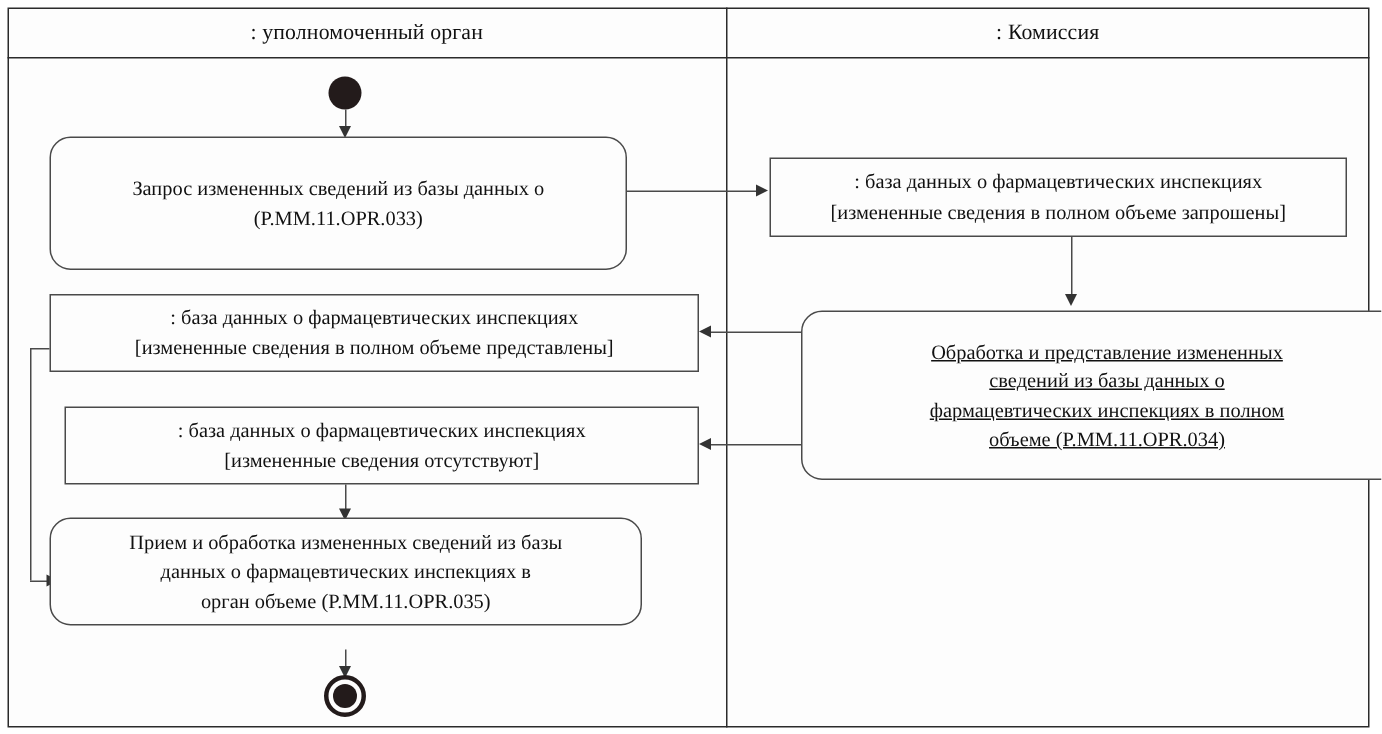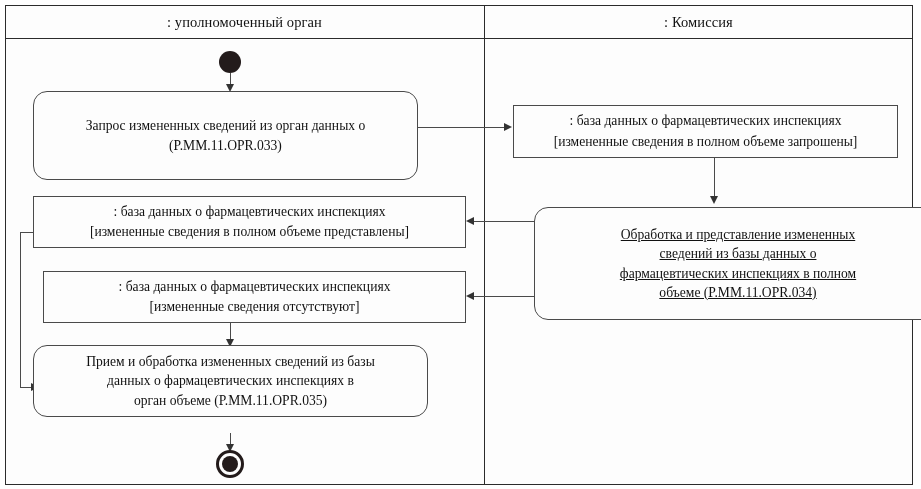--- a/index.html
+++ b/index.html
@@ -145,21 +145,21 @@
 
   <div class="lane-title" style="left:5px; width:479px;">: уполномоченный орган</div>
   <div class="lane-title" style="left:484px; width:429px;">: Комиссия</div>
 
   <div class="init-node" style="left:219px; top:51px; width:22px; height:22px;"></div>
   <div class="vline" style="left:230px; top:73px; height:14px;"></div>
   <div class="arrow arrow-down" style="left:225.5px; top:84px;"></div>
 
   <div class="activity" style="left:33px; top:91px; width:385px; height:89px;">
     <div>
-      <div>Запрос измененных сведений из орган данных о</div>
+      <div>Запрос измененных сведений из базы данных о</div>
       <div>(P.MM.11.OPR.033)</div>
     </div>
   </div>
 
   <div class="hline" style="left:418px; top:127px; width:88px;"></div>
   <div class="arrow arrow-right" style="left:504px; top:122.5px;"></div>
 
   <div class="objectnode" style="left:513px; top:105px; width:385px; height:53px;">
     <div class="ln">: база данных о фармацевтических инспекциях</div>
     <div class="ln">[измененные сведения в полном объеме запрошены]</div>

